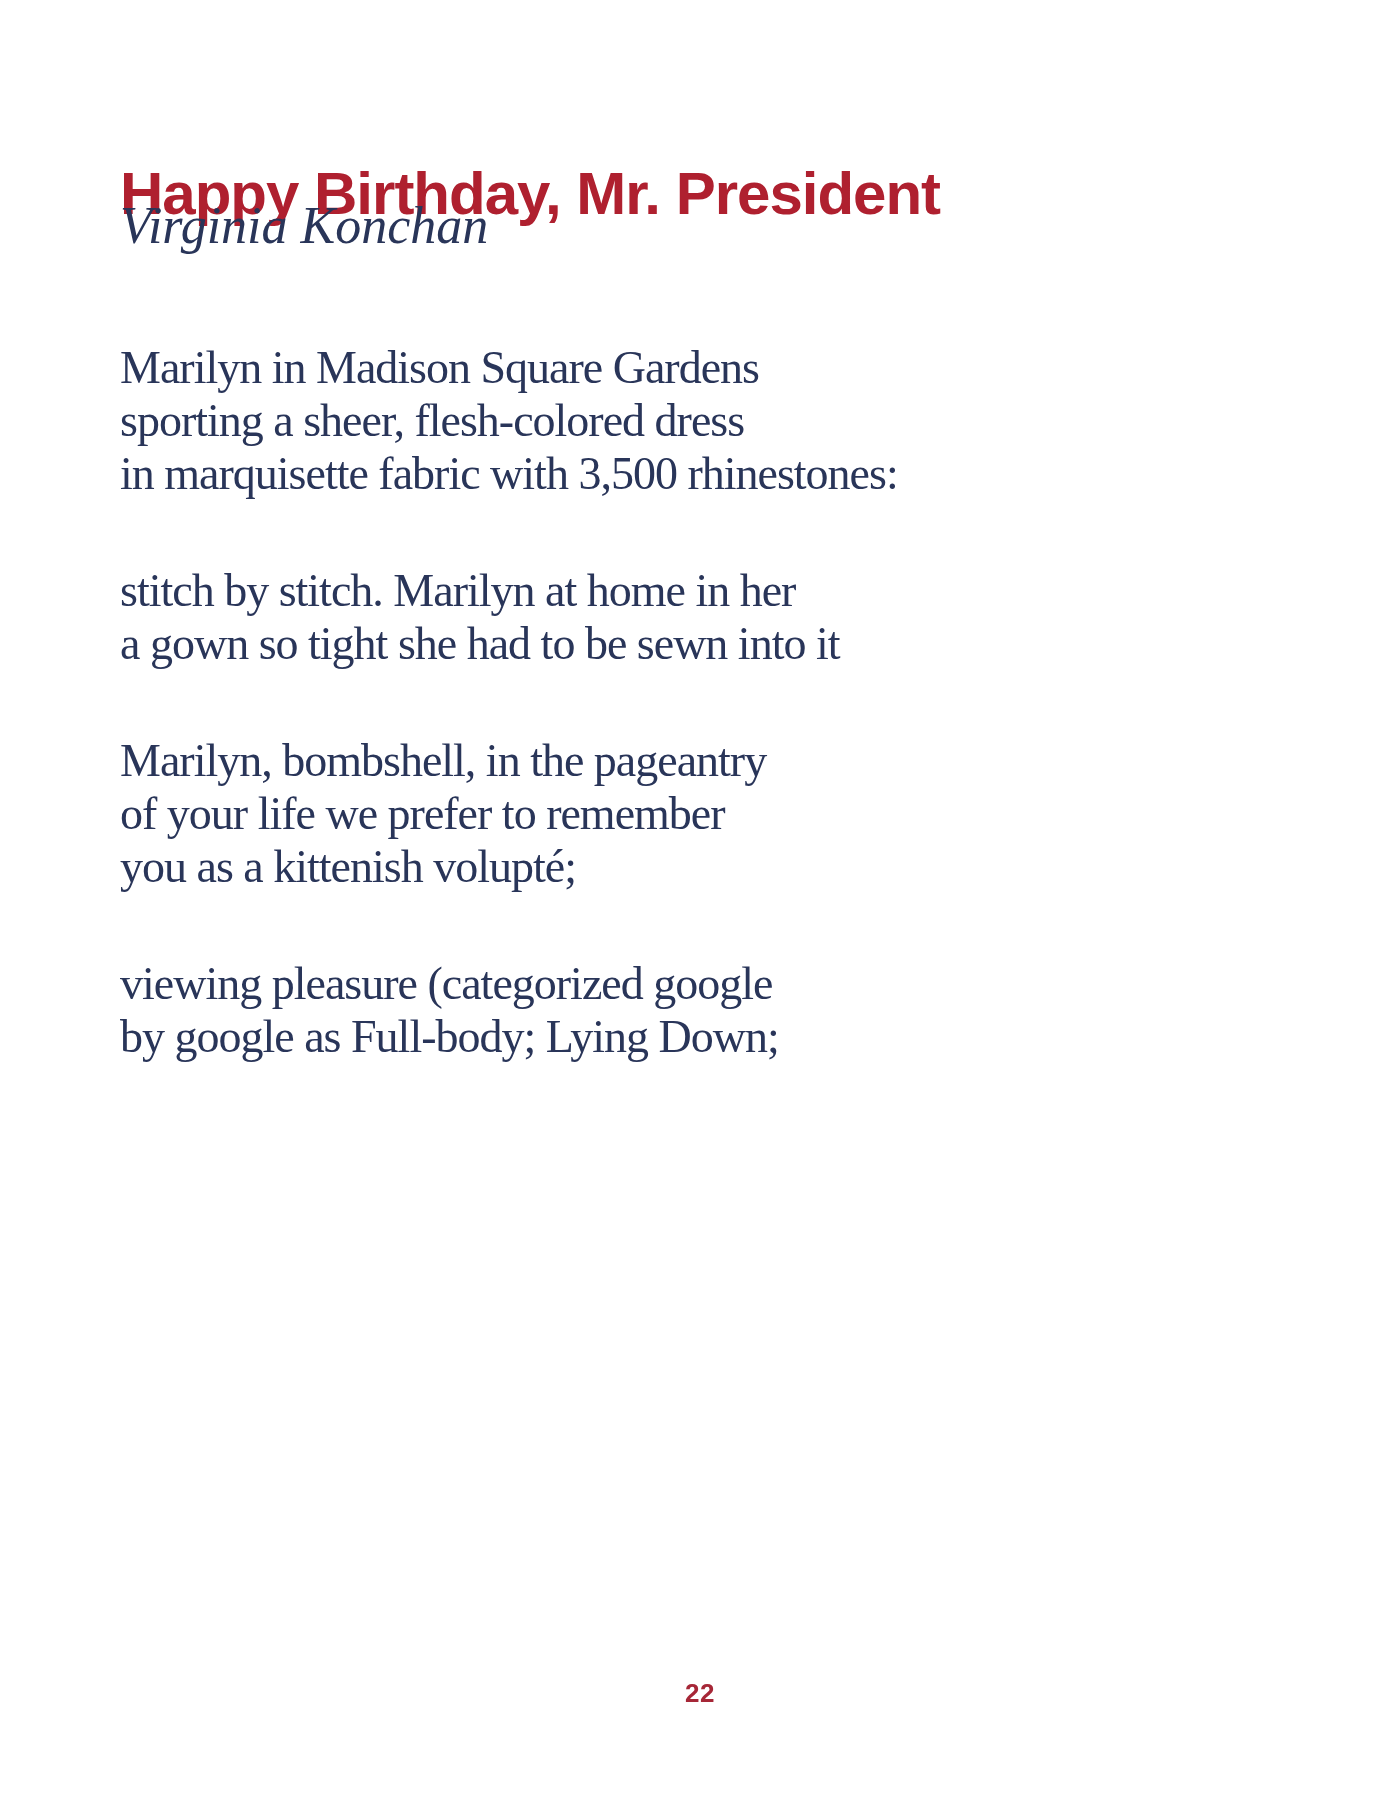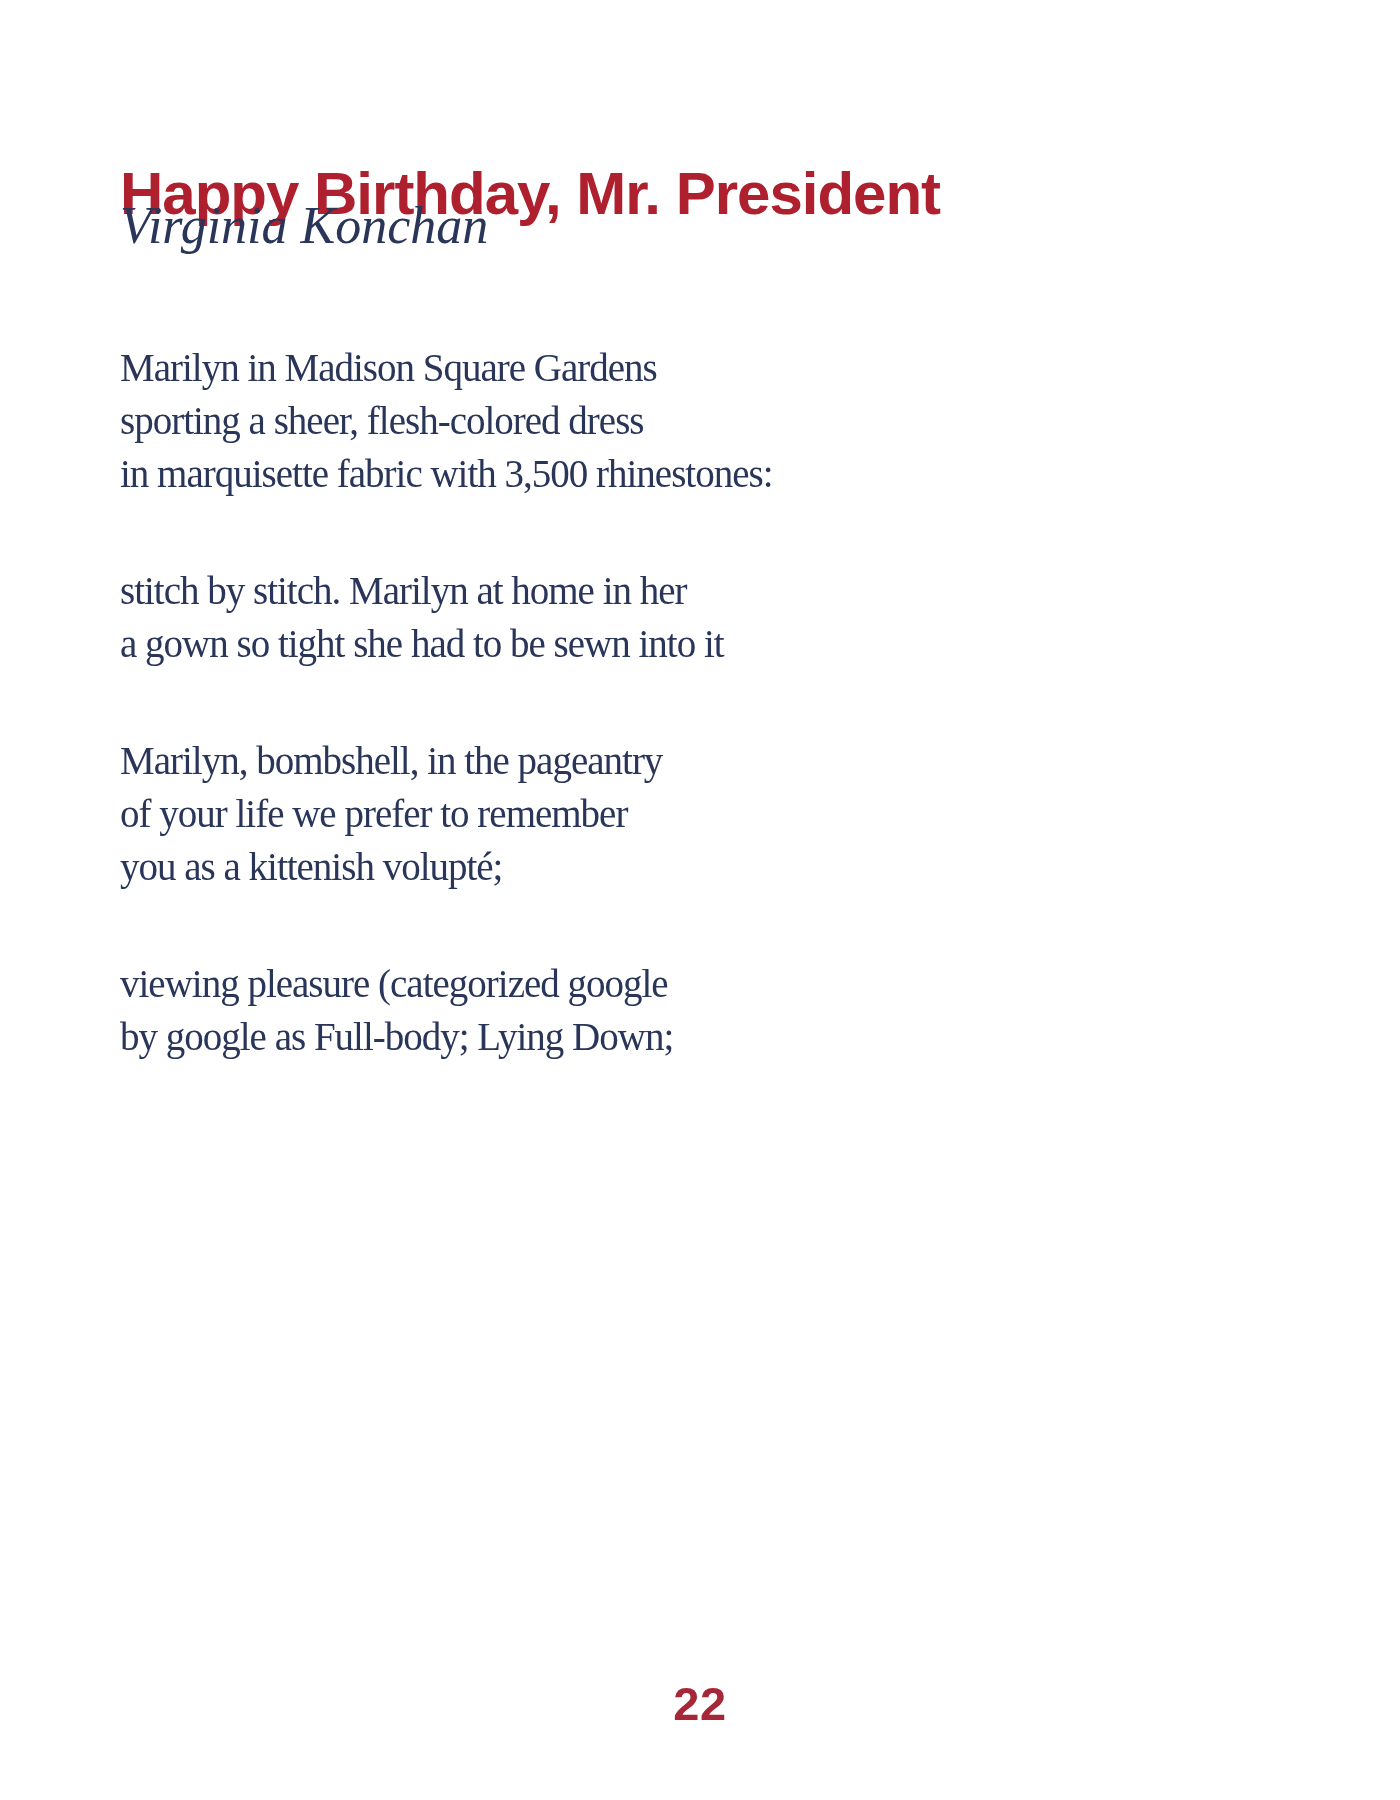--- a/index.html
+++ b/index.html
@@ -35,41 +35,41 @@
     font-size: 52px;
     line-height: 1;
     white-space: nowrap;
   }
   .poem {
     position: absolute;
     left: 120px;
     top: 341px;
     width: 920px;
     font-family: "Liberation Serif", serif;
-    font-size: 39px;
+    font-size: 46px;
     line-height: 53px;
     letter-spacing: -1px;
   }
   .stanza {
     margin: 0 0 64px 0;
   }
   .poem-line {
     margin: 0;
     padding: 0;
     white-space: nowrap;
   }
   .page-number {
     position: absolute;
     left: 0;
     top: 1680px;
     width: 1400px;
     text-align: center;
     font-family: "Liberation Sans", sans-serif;
     font-weight: 700;
-    font-size: 47px;
+    font-size: 26px;
     line-height: 1;
     letter-spacing: 0.5px;
   }
 </style>
 </head>
 <body style="background: rgb(255, 255, 255);">
 
 <h1 class="page-title" style="color: rgb(175, 32, 47);">Happy Birthday, Mr. President</h1>
 
 <div class="author-name" style="color: rgb(41, 53, 89);">Virginia Konchan</div>

